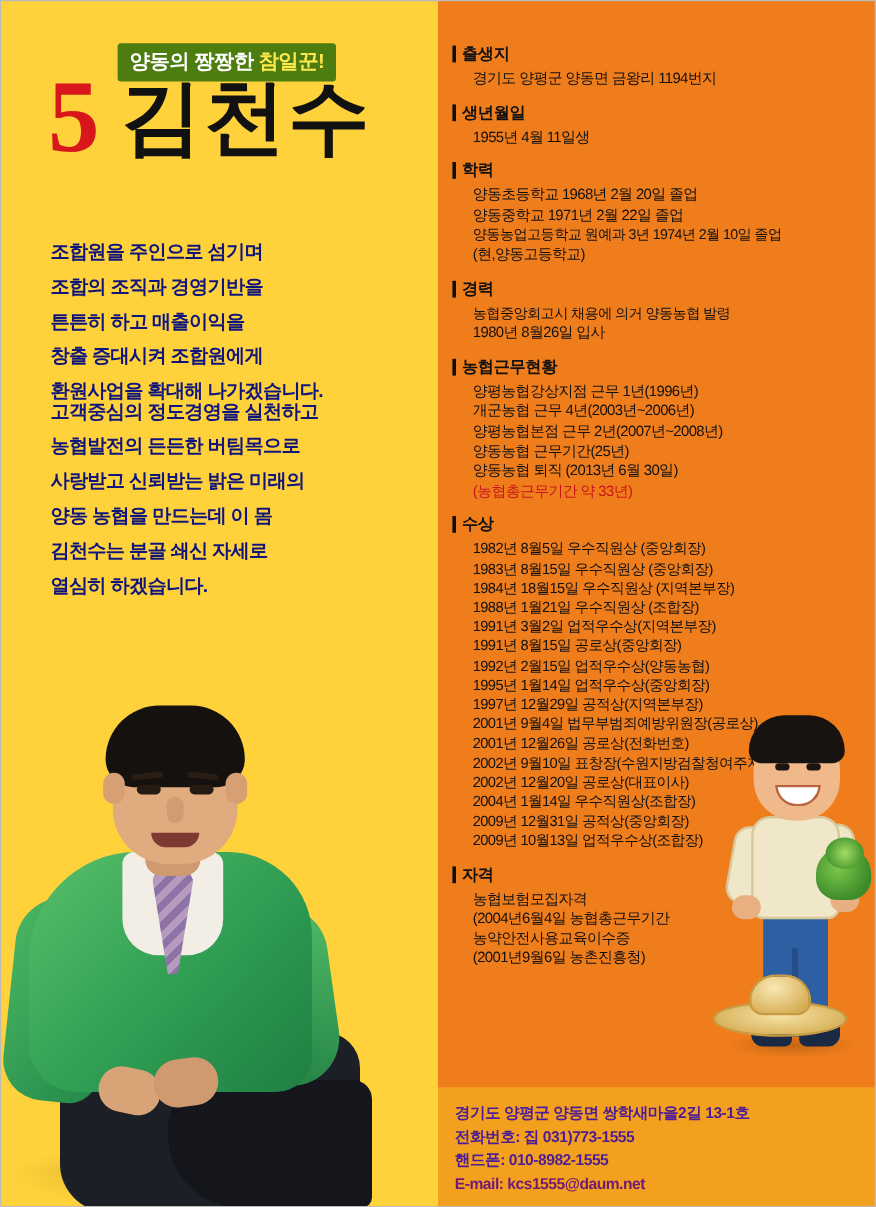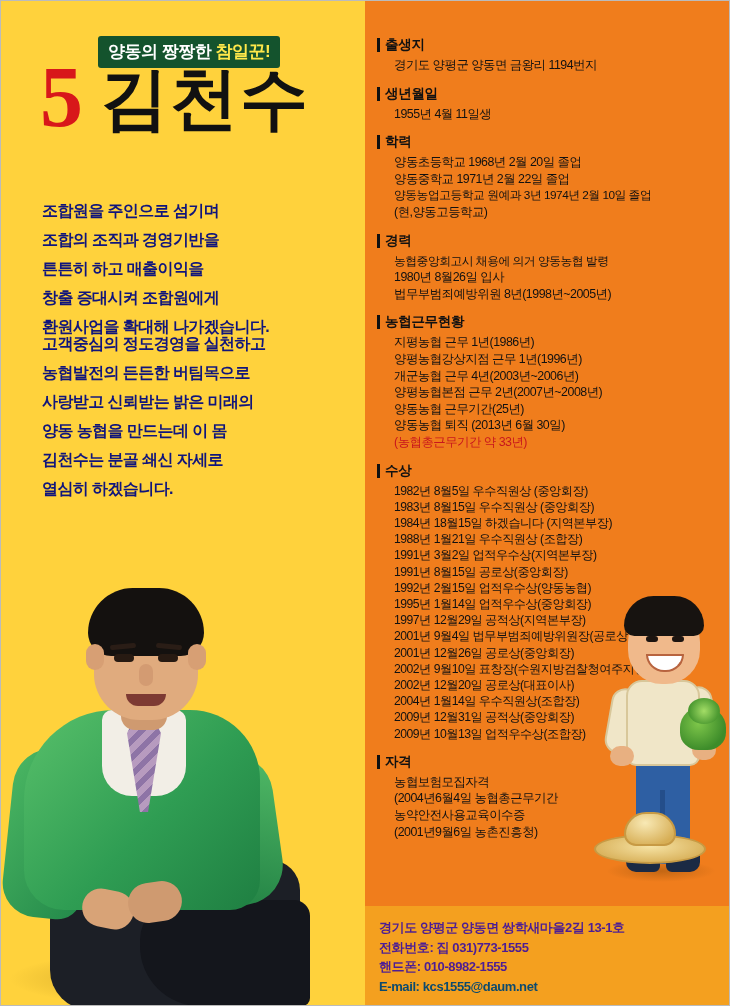--- a/index.html
+++ b/index.html
@@ -15,21 +15,21 @@
   #left-col {
     position: absolute; left:0; top:0; width:365px; height:1006px;
     background: #ffd23c;
   }
   
   #headline {
     position: absolute; left: 40px; top: 34px; width: 320px; height: 110px;
   }
   #ribbon {
     position: absolute; left: 58px; top: 2px;
-    background: #14532d;
+    background: #4d7c0f;
     color: #fff;
     font-size: 17px; font-weight: bold;
     padding: 4px 10px 5px 10px;
     border-radius: 3px;
     white-space: nowrap;
     letter-spacing: -0.5px;
   }
   #ribbon .hl { color: #ffe84a; }
   #num5 {
     position: absolute; left: 0px; top: 22px;
@@ -131,21 +131,21 @@
   
   #footer {
     position: absolute; left: 365px; top: 906px; width: 365px; height: 100px;
     background: #f4a01f;
     padding: 12px 14px;
   }
   #footer .fl {
     font-size: 13px; line-height: 19.5px; color:#4c1d95; font-weight: bold;
     letter-spacing:-0.4px; white-space: nowrap;
   }
-  #footer .fl.mail { color:#0c4a6e; }
+  #footer .fl.mail { color:#701a75; }
 
   
   #caricature { position:absolute; left: 596px; top: 560px; width: 134px; height: 340px; }
   .cc { position:absolute; }
   #cc-shadow { left: 10px; top: 300px; width: 110px; height: 22px;
     background: radial-gradient(ellipse at 50% 50%, rgba(90,50,0,.3), rgba(240,125,28,0) 70%); }
   #cc-legs { left: 40px; top: 196px; width: 54px; height: 108px; background:#2e5fa3; border-radius: 10px 10px 6px 6px; }
   #cc-leg-split { left: 64px; top: 230px; width: 5px; height: 70px; background:#244e8a; }
   #cc-boot-l { left: 30px; top: 286px; width: 34px; height: 26px; background:#1b2a44; border-radius: 8px 8px 6px 10px; }
   #cc-boot-r { left: 70px; top: 286px; width: 34px; height: 26px; background:#1b2a44; border-radius: 8px 8px 10px 6px; }
@@ -249,49 +249,47 @@
           <div class="ln">양동중학교 1971년 2월 22일 졸업</div>
           <div class="ln small">양동농업고등학교 원예과 3년 1974년 2월 10일 졸업</div>
           <div class="ln">(현,양동고등학교)</div>
         </div>
       </div>
       <div class="section">
         <div class="sec-title">경력</div>
         <div class="sec-body">
           <div class="ln small">농협중앙회고시 채용에 의거 양동농협 발령</div>
           <div class="ln">1980년 8월26일 입사</div>
-          <div class="ln">법무부범죄예방위원 8년(1998년~2005년)</div>
         </div>
       </div>
       <div class="section">
         <div class="sec-title">농협근무현황</div>
         <div class="sec-body">
-          <div class="ln">지평농협 근무 1년(1986년)</div>
           <div class="ln">양평농협강상지점 근무 1년(1996년)</div>
           <div class="ln">개군농협 근무 4년(2003년~2006년)</div>
           <div class="ln">양평농협본점 근무 2년(2007년~2008년)</div>
           <div class="ln">양동농협 근무기간(25년)</div>
           <div class="ln">양동농협 퇴직 (2013년 6월 30일)</div>
           <div class="ln red">(농협총근무기간 약 33년)</div>
         </div>
       </div>
       <div class="section award">
         <div class="sec-title">수상</div>
         <div class="sec-body">
           <div class="ln">1982년   8월5일 우수직원상 (중앙회장)</div>
           <div class="ln">1983년   8월15일 우수직원상 (중앙회장)</div>
-          <div class="ln">1984년   18월15일 하겠습니다 (지역본부장)</div>
+          <div class="ln">1984년   18월15일 우수직원상 (지역본부장)</div>
           <div class="ln">1988년   1월21일 우수직원상 (조합장)</div>
           <div class="ln">1991년   3월2일 업적우수상(지역본부장)</div>
           <div class="ln">1991년   8월15일 공로상(중앙회장)</div>
           <div class="ln">1992년   2월15일 업적우수상(양동농협)</div>
           <div class="ln">1995년   1월14일 업적우수상(중앙회장)</div>
           <div class="ln">1997년   12월29일 공적상(지역본부장)</div>
           <div class="ln">2001년   9월4일 법무부범죄예방위원장(공로상)</div>
-          <div class="ln">2001년   12월26일 공로상(중앙회장)</div>
+          <div class="ln">2001년   12월26일 공로상(전화번호)</div>
           <div class="ln">2002년   9월10일 표창장(수원지방검찰청여주지청장)</div>
           <div class="ln">2002년   12월20일 공로상(대표이사)</div>
           <div class="ln">2004년   1월14일 우수직원상(조합장)</div>
           <div class="ln">2009년   12월31일 공적상(중앙회장)</div>
           <div class="ln">2009년   10월13일 업적우수상(조합장)</div>
         </div>
       </div>
       <div class="section">
         <div class="sec-title">자격</div>
         <div class="sec-body">

